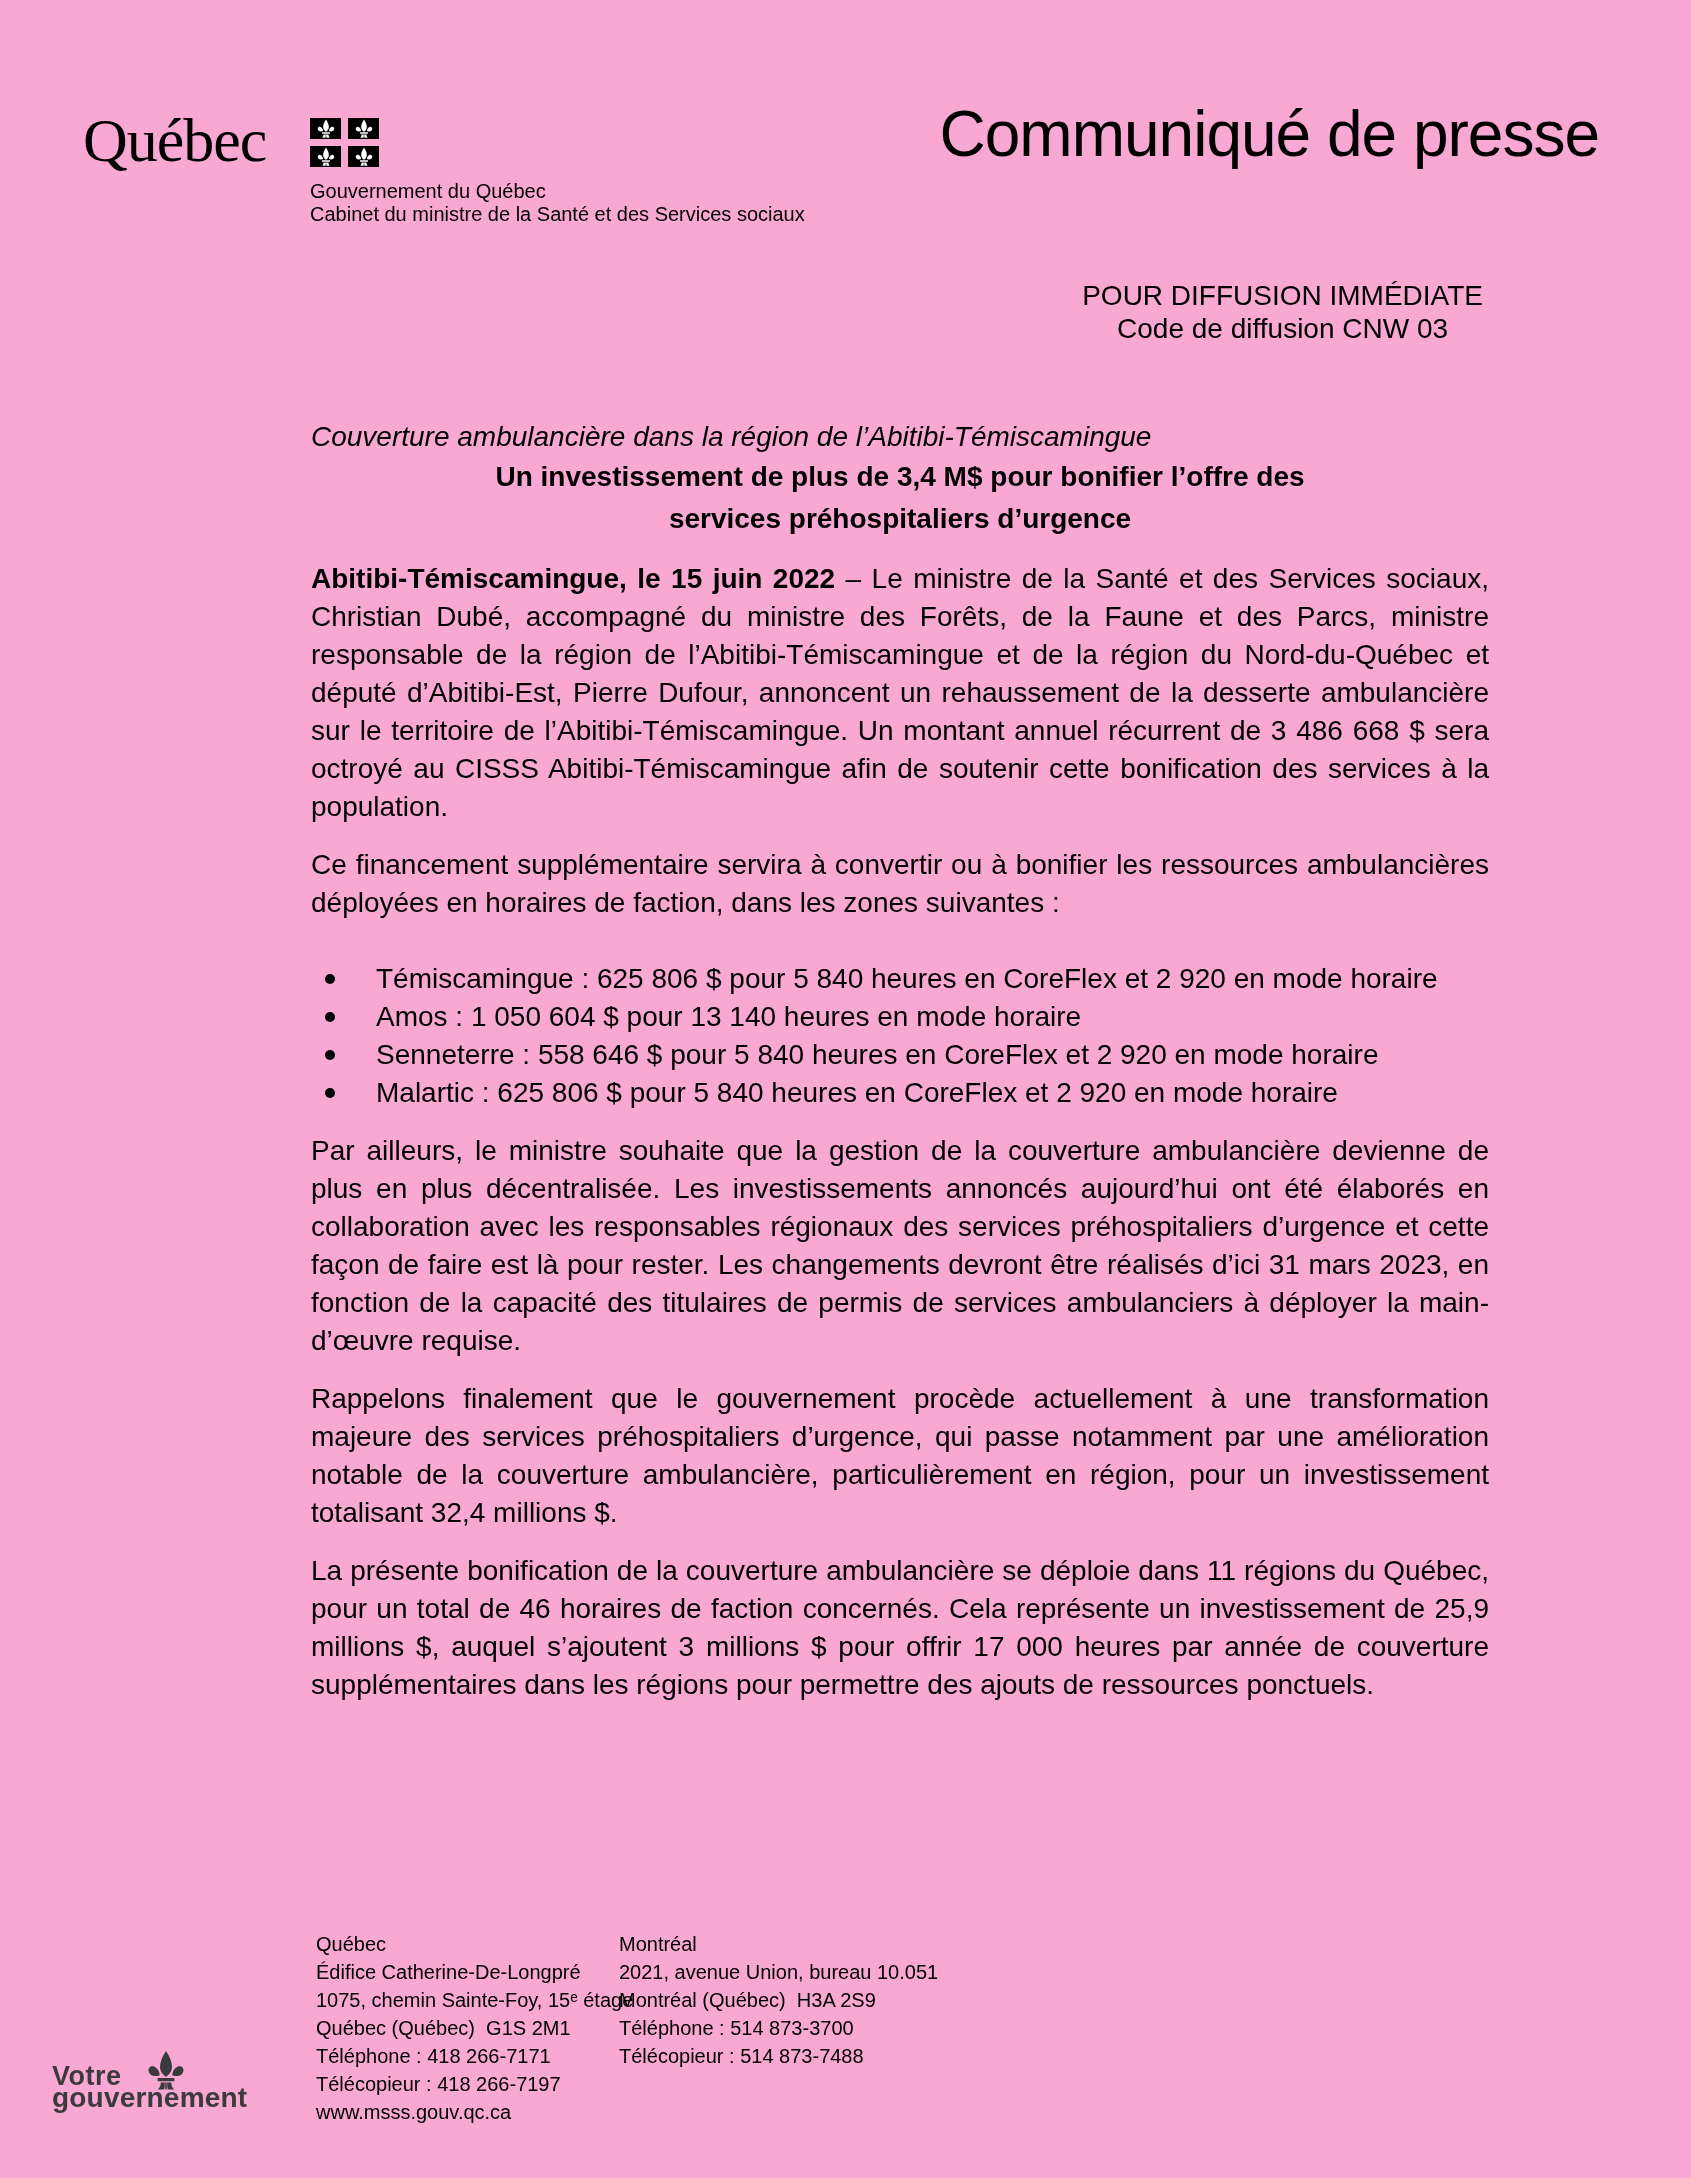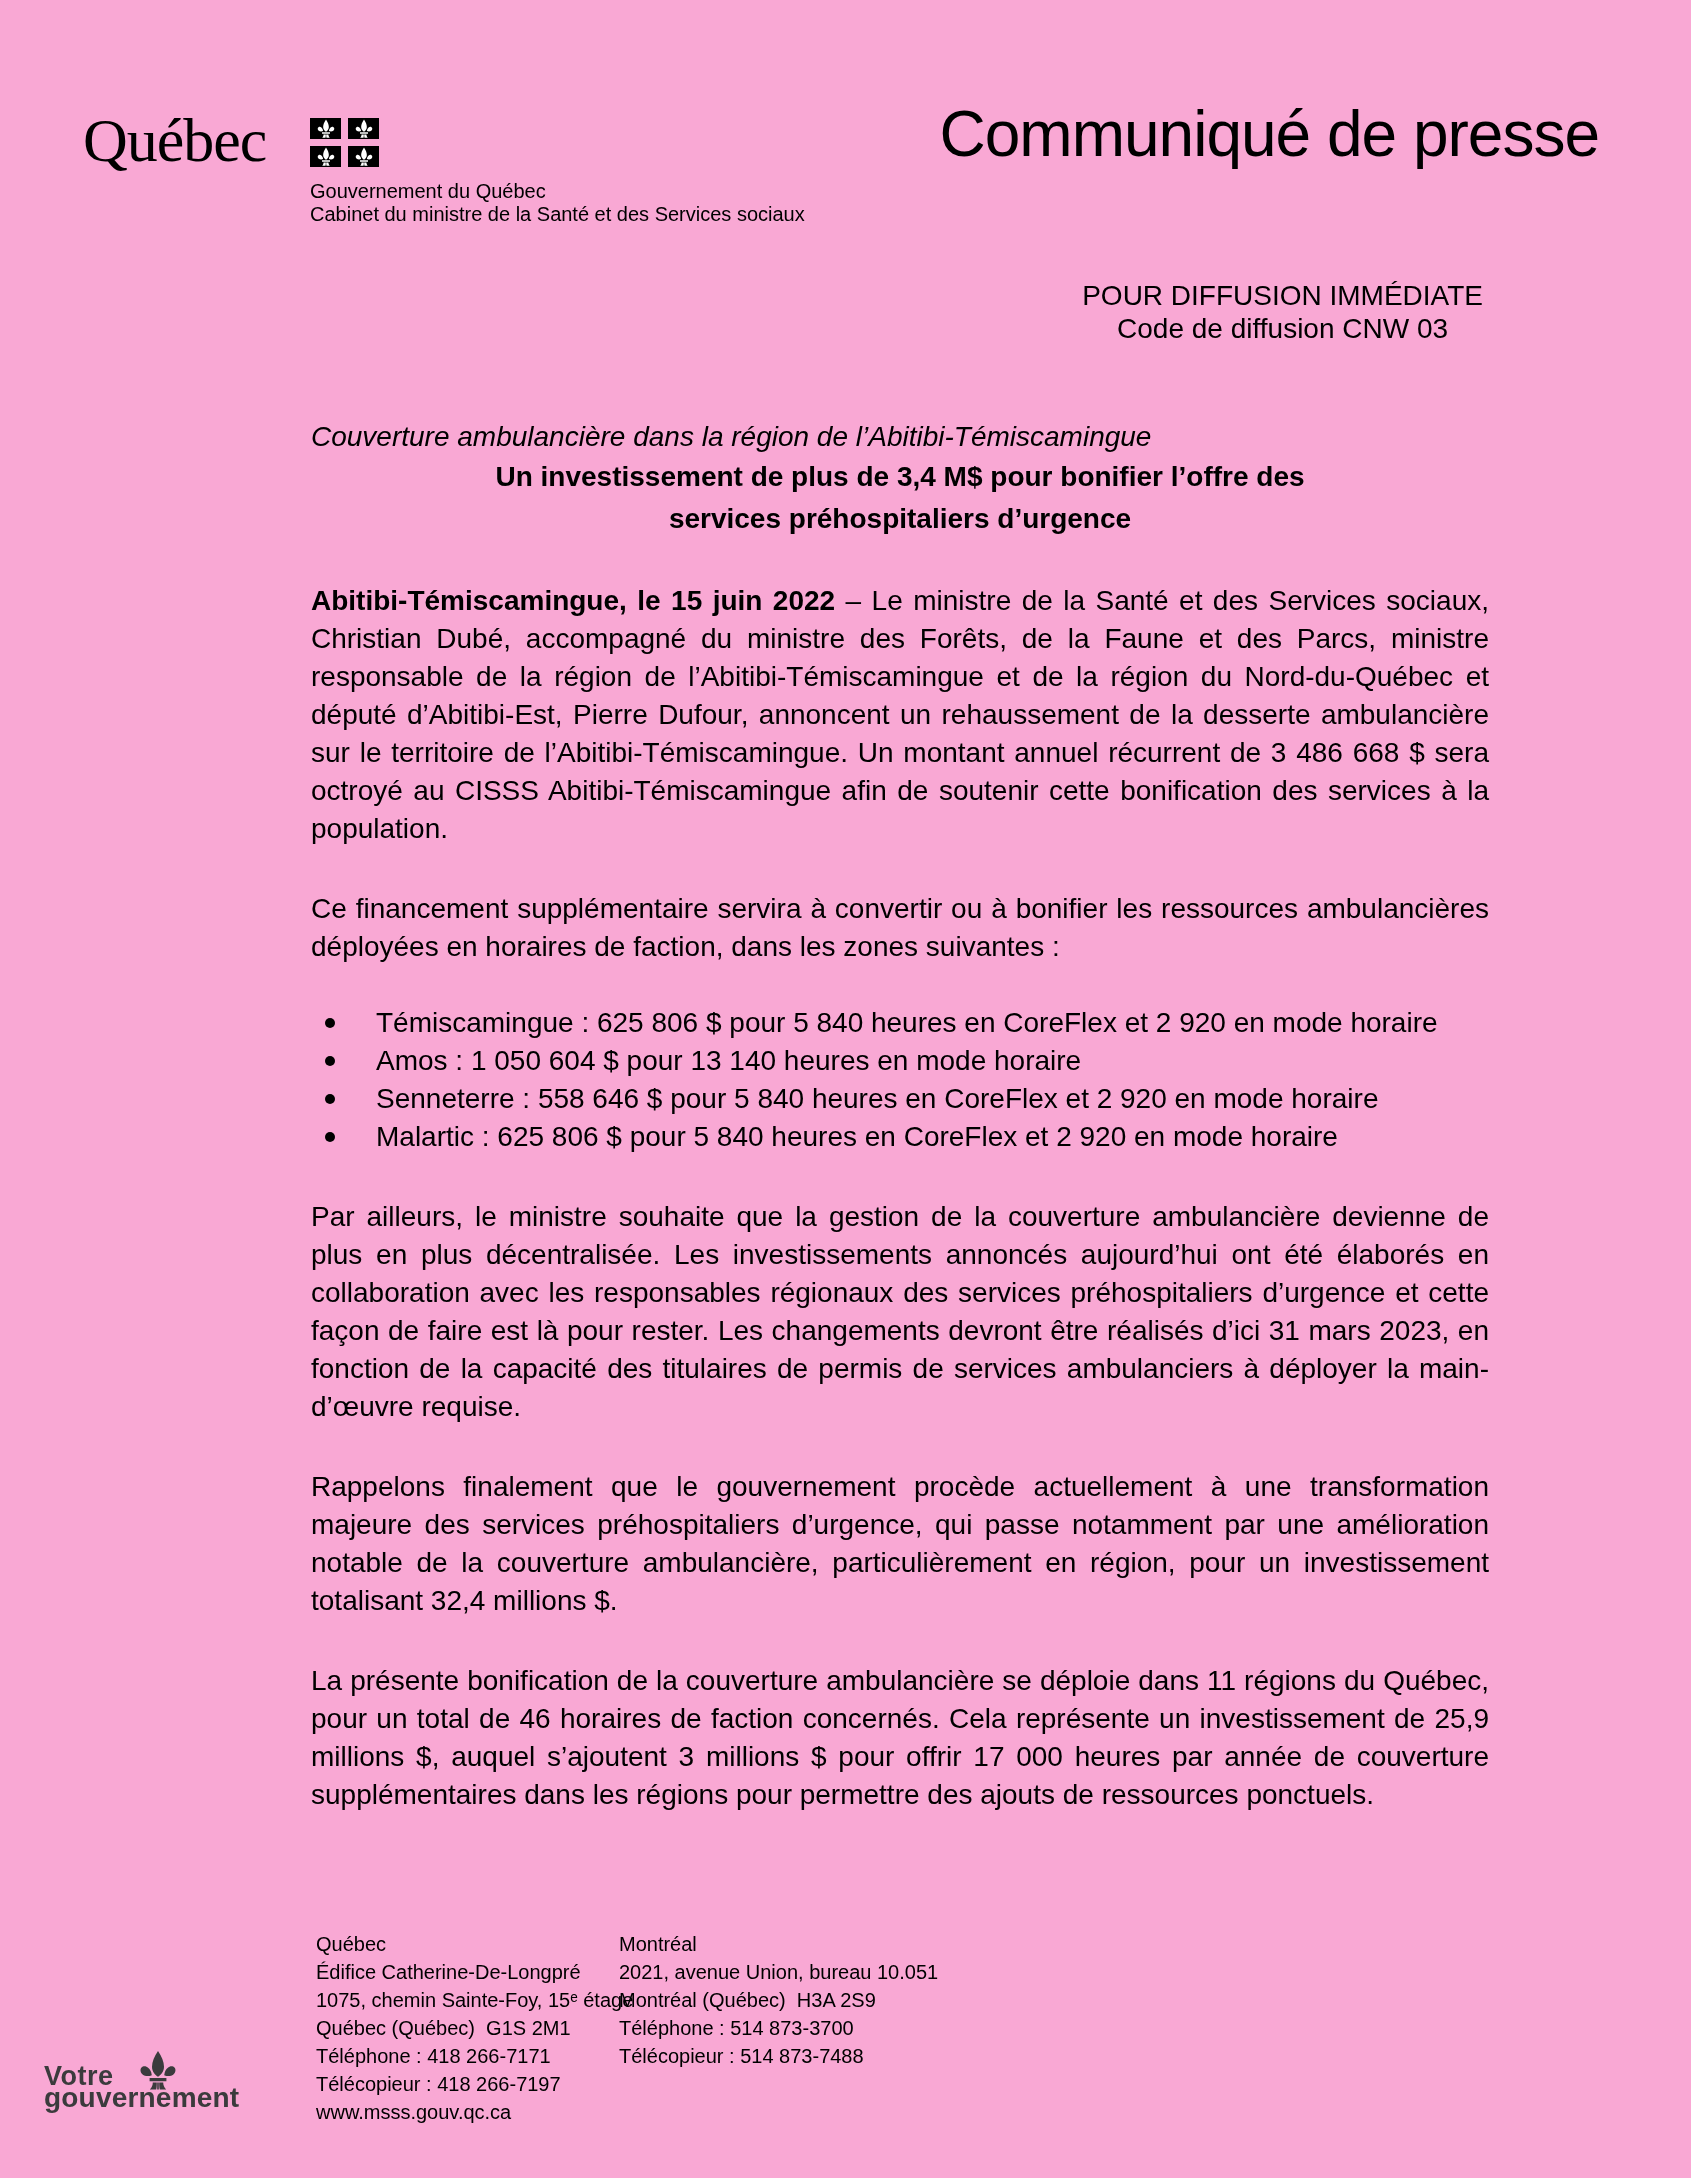--- a/index.html
+++ b/index.html
@@ -68,21 +68,21 @@
   .kicker {
     font-style: italic;
     line-height: 38px;
   }
   .headline {
     text-align: center;
     font-weight: bold;
     line-height: 42px;
   }
   .para {
-    margin: 42px 0 0 0;
+    margin: 20px 0 0 0;
     text-align: justify;
   }
   .para .lead { font-weight: bold; }
 
   ul.bullets {
     margin: 38px 0 0 0;
     padding: 0;
     list-style: none;
   }
   ul.bullets li {
@@ -107,21 +107,21 @@
     top: 1930px;
     font-size: 20px;
     line-height: 28px;
   }
   .addr .addr-line, .addr .addr-title { white-space: pre-wrap; }
   .addr-quebec  { left: 316px; }
   .addr-montreal{ left: 619px; }
 
   .signature {
     position: absolute;
-    left: 44px;
+    left: 52px;
     top: 2050px;
     width: 259px;
     height: 70px;
     color: #3b3b3d;
   }
   .sig-line1 {
     position: absolute;
     left: 0;
     top: 14px;
     font-size: 27px;

